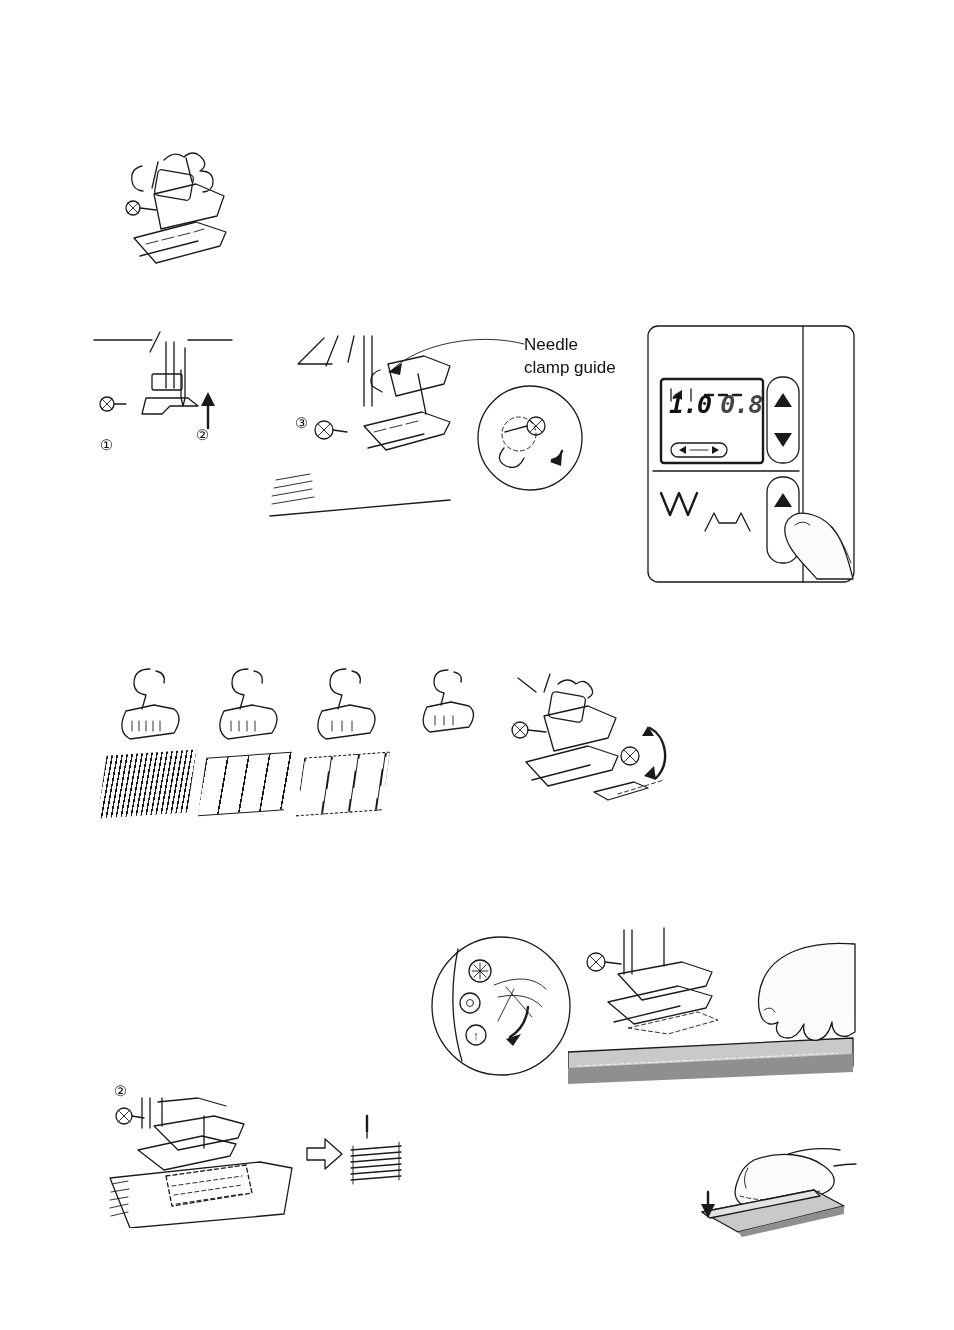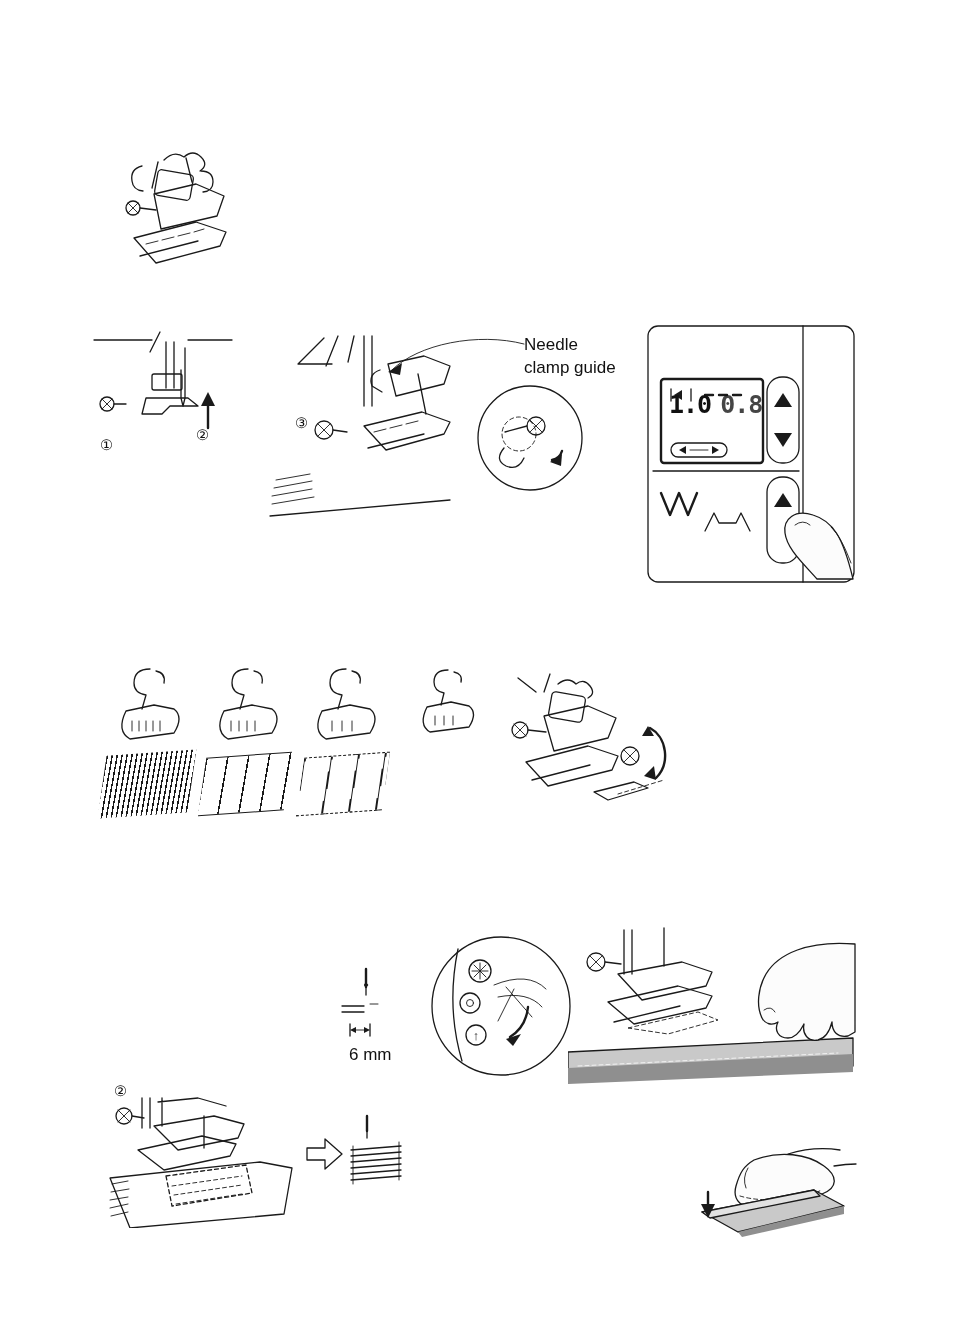--- a/index.html
+++ b/index.html
@@ -14,21 +14,21 @@
   .art .shade{fill:#c9c9c9;stroke:#1a1a1a}
   .art .shade2{fill:#8f8f8f;stroke:none}
   .art .lt{fill:#e2e2e2;stroke:#1a1a1a}
   .art .dash{stroke-dasharray:4 3}
   .art .thin{stroke-width:0.9}
   .art .thick{stroke-width:2.4}
   .art text{stroke:none;fill:#1a1a1a}
   .lbl{position:absolute;font-size:14.5px;line-height:1}
   .cap{position:absolute;font-size:17px;line-height:1.35;white-space:nowrap}
   .lcd{position:absolute;font-family:"DejaVu Sans Mono","Liberation Mono",monospace;
-       font-weight:bold;font-size:25px;letter-spacing:-1px;display:flex;gap:9px}
+       font-style:italic;font-weight:bold;font-size:25px;letter-spacing:-1px;display:flex;gap:9px}
   .lcd .v2{opacity:.78}
   .swatch{position:absolute}
   .sw1{width:90px;height:62px;transform:rotate(-4deg) skewX(-12deg);
        background:repeating-linear-gradient(92deg,#1a1a1a 0 1.5px,transparent 1.5px 5px)}
   .sw2{width:86px;height:58px;transform:rotate(-4deg) skewX(-12deg);
        border-top:1.8px solid #1a1a1a;border-bottom:1.8px solid #1a1a1a;
        background:repeating-linear-gradient(92deg,#1a1a1a 0 1.6px,transparent 1.6px 21px)}
   .sw3{width:86px;height:58px;transform:rotate(-4deg) skewX(-12deg);
        border-top:1.6px dashed #1a1a1a;border-bottom:1.6px dashed #1a1a1a;
        background:repeating-linear-gradient(92deg,#1a1a1a 0 1.6px,transparent 1.6px 27px)}
@@ -192,34 +192,20 @@
       <circle cx="132" cy="84" r="9"></circle>
       <path class="thin" d="M126 78 l12 12 M126 90 l12 -12"></path>
       <path d="M152 56 a26 30 0 0 1 6 50" class="thick"></path>
       <polygon class="f" points="158,108 146,104 156,94"></polygon>
       <polygon class="f" points="150,54 144,64 156,64"></polygon>
       <path class="dash thin" d="M120 122 l46 -14"></path>
     </svg>
   </div>
 
 
-  <div class="fig" style="left:336px;top:966px;width:64px;height:98px">
-    <svg class="art" viewBox="0 0 60 74" width="60" height="74">
-      <path d="M30 3 v18" class="thick"></path>
-      <path d="M30 21 v8"></path>
-      <circle class="thin" cx="30" cy="19" r="1.6"></circle>
-      <path d="M6 40 h22 M6 46 h22"></path>
-      <path class="thin" d="M34 38 h8"></path>
-      <path d="M14 58 v12 M34 58 v12"></path>
-      <path class="thin" d="M18 64 h12"></path>
-      <polygon class="f" points="14,64 20,61 20,67"></polygon>
-      <polygon class="f" points="34,64 28,61 28,67"></polygon>
-    </svg>
-    <span class="cap" style="left:13px;top:78px">6 mm</span>
-  </div>
 
   <div class="fig" style="left:108px;top:1082px;width:195px;height:150px">
     <span class="lbl" style="left:6px;top:2px">②</span>
     <svg class="art" viewBox="0 0 190 132" width="190" height="132" style="position:absolute;left:0;top:14px">
       <path d="M34 2 v30 M42 2 v30"></path>
       <circle cx="16" cy="20" r="8"></circle>
       <path class="thin" d="M10 14 l12 12 M10 26 l12 -12"></path>
       <path d="M24 20 l12 2"></path>
       <path d="M50 6 l40 -4 l28 8 M54 2 v28"></path>
       <path d="M46 30 l60 -10 l30 8 l-6 14 l-60 12 z"></path>

